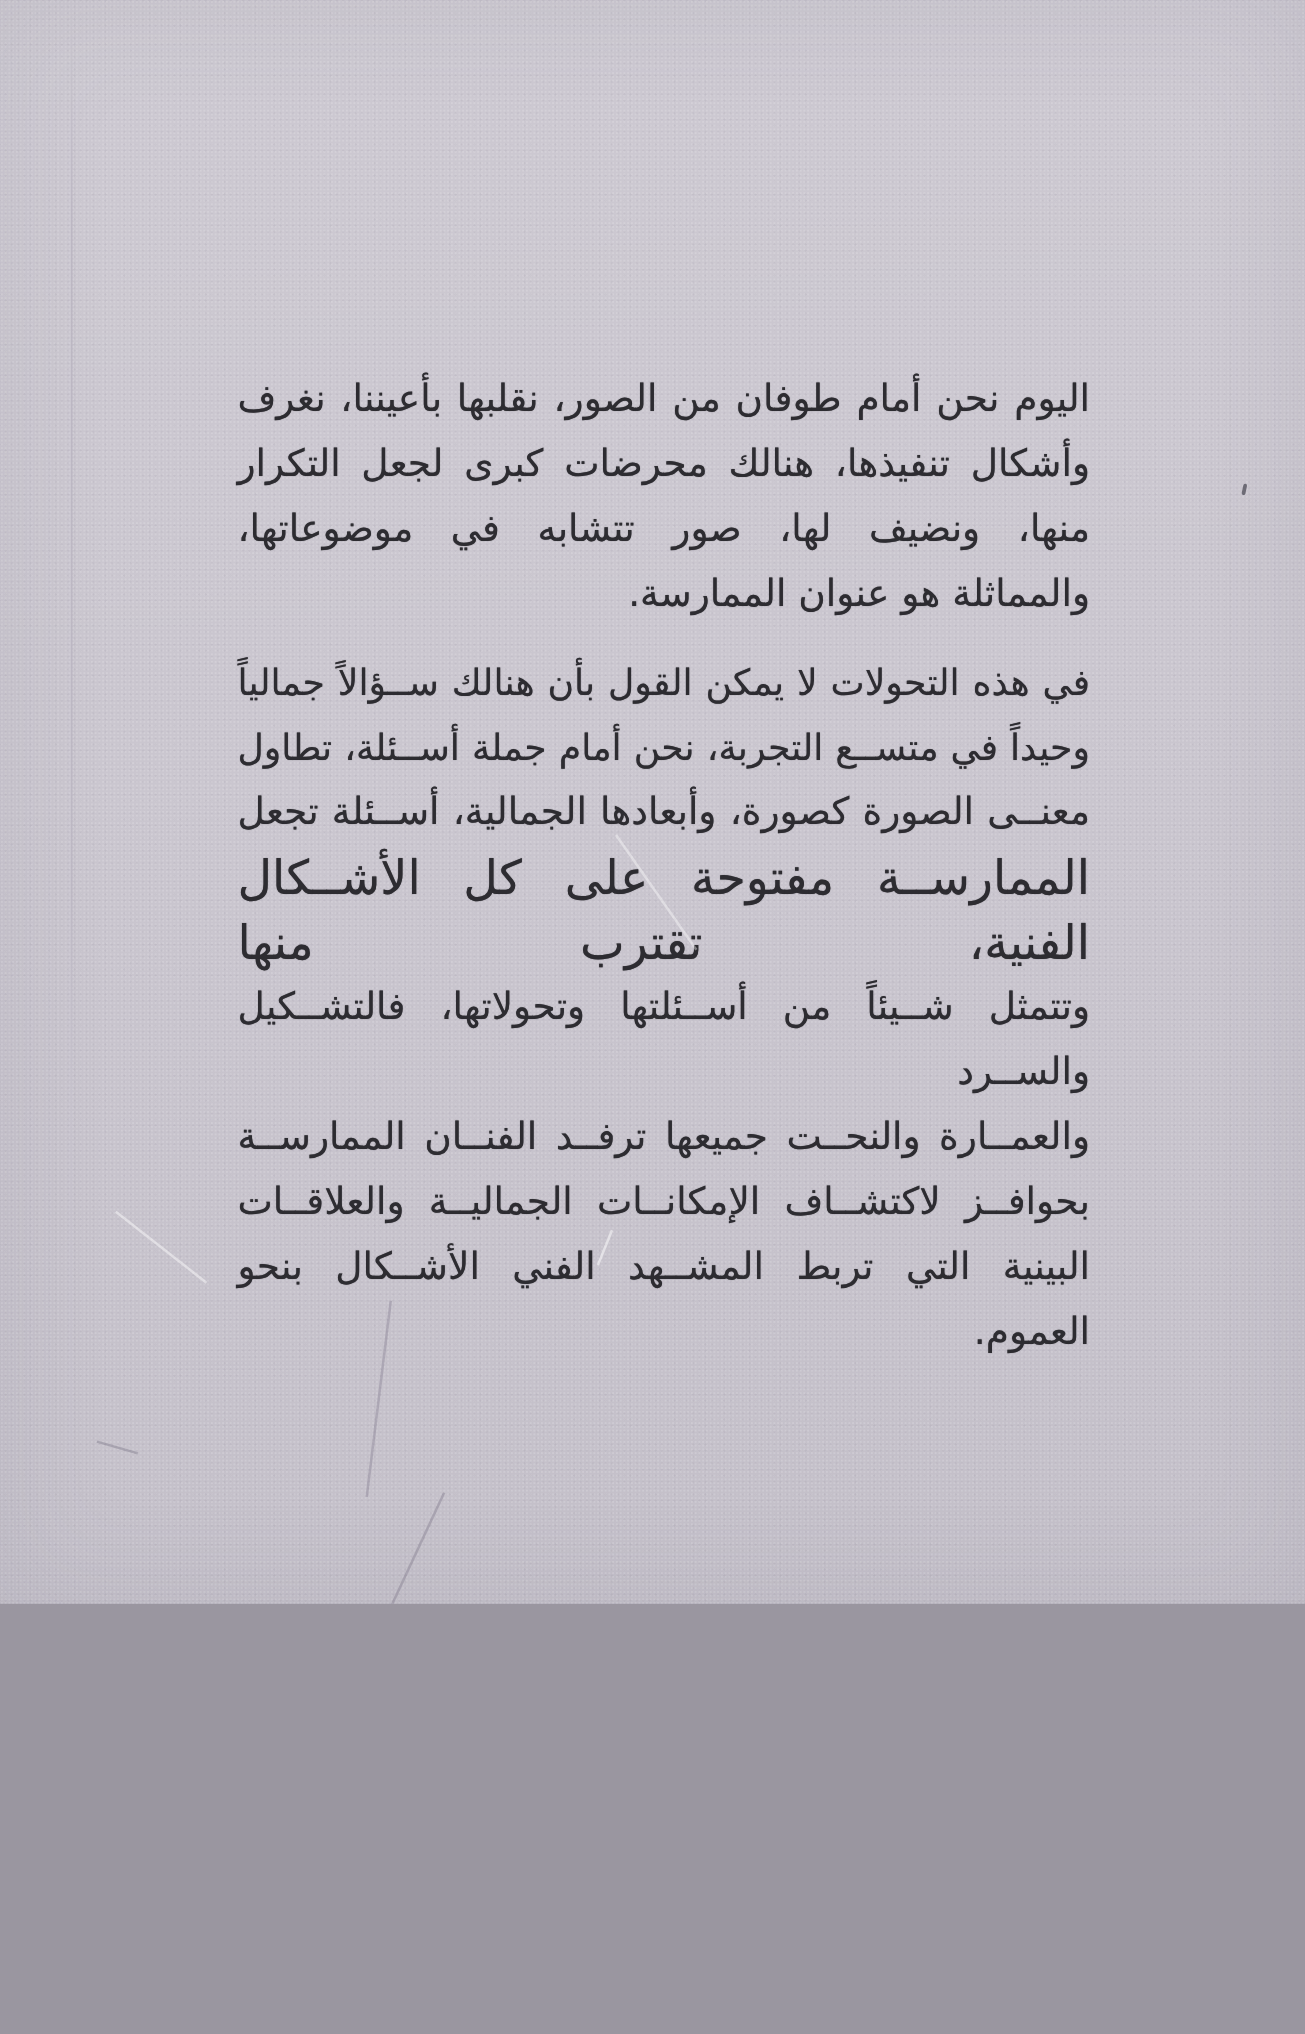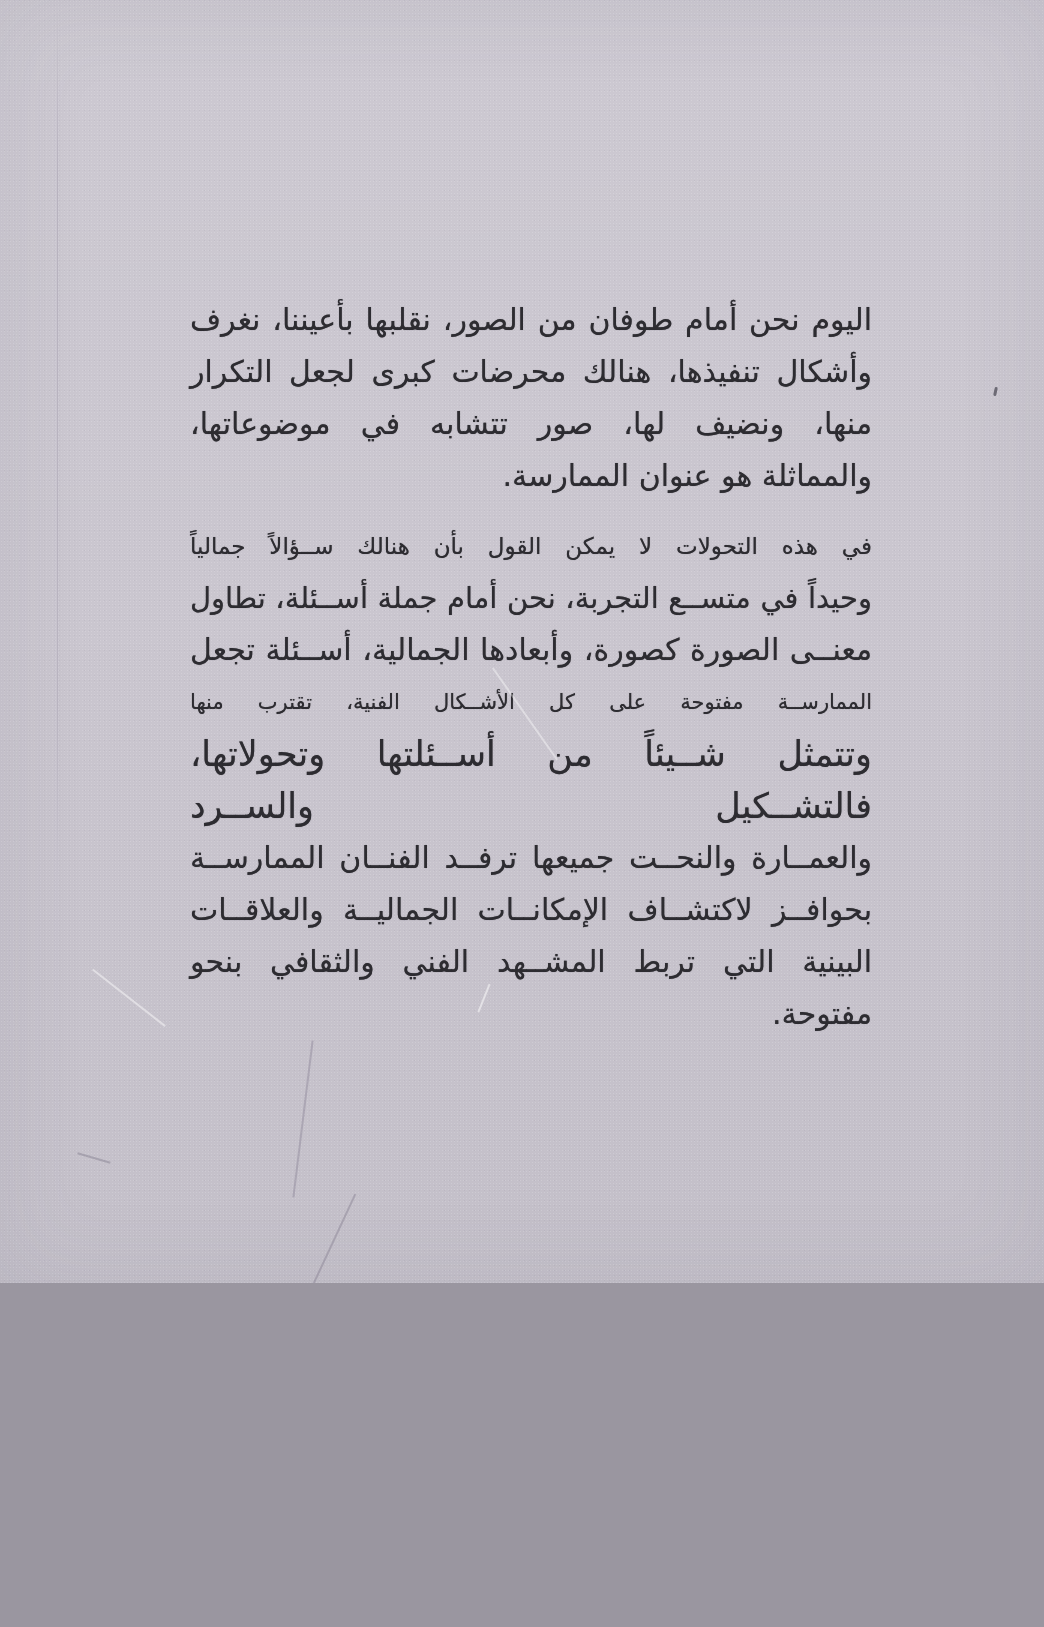--- a/index.html
+++ b/index.html
@@ -72,28 +72,28 @@
 <div class="cover">
 
   <div class="text-block">
     <div class="para">
       <div class="line" style="white-space: normal;">اليوم نحن أمام طوفان من الصور، نقلبها بأعيننا، نغرف</div>
       <div class="line" style="white-space: normal;">وأشكال تنفيذها، هنالك محرضات كبرى لجعل التكرار</div>
       <div class="line" style="white-space: normal;">منها، ونضيف لها، صور تتشابه في موضوعاتها،</div>
       <div class="line last" style="white-space: normal;">والمماثلة هو عنوان الممارسة.</div>
     </div>
     <div class="para">
-      <div class="line" style="white-space: normal; font-size: 23px;">في هذه التحولات لا يمكن القول بأن هنالك ســؤالاً جمالياً</div>
+      <div class="line" style="white-space: normal; font-size: 29px;">في هذه التحولات لا يمكن القول بأن هنالك ســؤالاً جمالياً</div>
       <div class="line" style="white-space: normal; font-size: 29px;">وحيداً في متســع التجربة، نحن أمام جملة أســئلة، تطاول</div>
       <div class="line" style="white-space: normal;">معنــى الصورة كصورة، وأبعادها الجمالية، أســئلة تجعل</div>
-      <div class="line" style="white-space: normal; font-size: 21px;">الممارســة مفتوحة على كل الأشــكال الفنية، تقترب منها</div>
-      <div class="line" style="white-space: normal; font-size: 35px;">وتتمثل شــيئاً من أســئلتها وتحولاتها، فالتشــكيل والســرد</div>
+      <div class="line" style="white-space: normal; font-size: 38px;">الممارســة مفتوحة على كل الأشــكال الفنية، تقترب منها</div>
+      <div class="line" style="white-space: normal; font-size: 30px;">وتتمثل شــيئاً من أســئلتها وتحولاتها، فالتشــكيل والســرد</div>
       <div class="line" style="white-space: normal;">والعمــارة والنحــت جميعها ترفــد الفنــان الممارســة</div>
       <div class="line" style="white-space: normal;">بحوافــز لاكتشــاف الإمكانــات الجماليــة والعلاقــات</div>
-      <div class="line last" style="white-space: normal;">البينية التي تربط المشــهد الفني والثقافي بنحو مفتوحة.</div>
+      <div class="line last" style="white-space: normal;">البينية التي تربط المشــهد الفني الأشــكال بنحو العموم.</div>
     </div>
   </div>
 
   <div class="barcode-box">
     <svg id="barcode-bars" width="206" height="99" shape-rendering="crispEdges">
         <rect x="0.00" y="0" width="2.45" height="96" fill="#1b1b1d"></rect>
         <rect x="4.29" y="0" width="2.45" height="96" fill="#1b1b1d"></rect>
         <rect x="8.59" y="0" width="2.45" height="86" fill="#1b1b1d"></rect>
         <rect x="10.74" y="0" width="2.45" height="86" fill="#1b1b1d"></rect>
         <rect x="12.88" y="0" width="2.45" height="86" fill="#1b1b1d"></rect>

